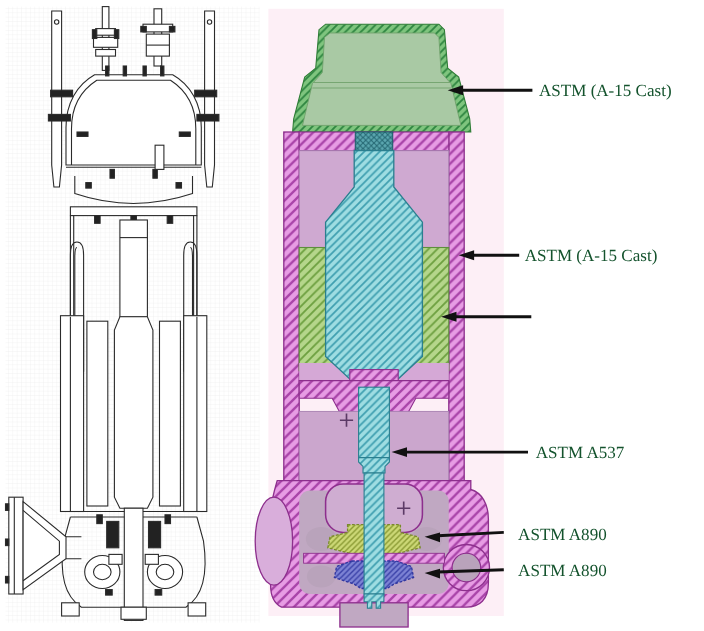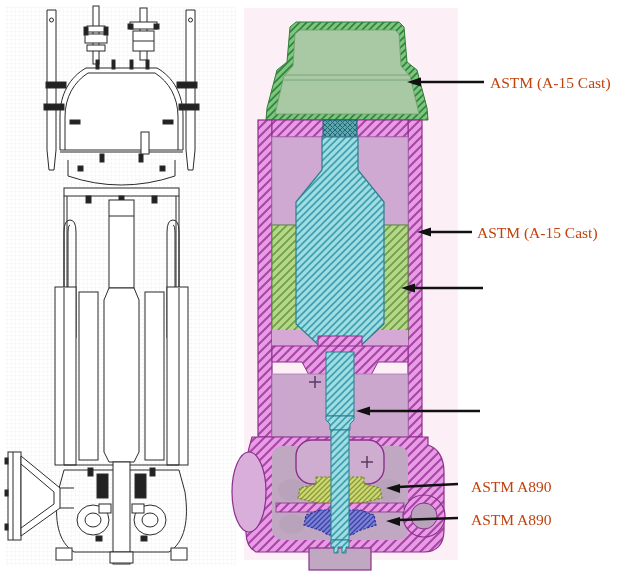--- a/index.html
+++ b/index.html
@@ -7,21 +7,21 @@
     position:relative;
     width:640px;height:574px;
     background:#ffffff;
     font-family:"Liberation Serif", serif;
     overflow:hidden;
   }
   #diagram-svg{position:absolute;left:0;top:0;}
   .mat-label{
     position:absolute;
     font-size:15.5px;
-    color:#c2410c;
+    color:#14532d;
     white-space:nowrap;
     line-height:19px;
   }
 </style>
 </head>
 <body>
 
 <div id="stage">
 
 <svg id="diagram-svg" width="640" height="574" viewBox="0 0 640 574">
@@ -258,16 +258,17 @@
     </g>
     <g>
       <line x1="398" y1="520" x2="458" y2="518"></line>
       <polygon points="386,521 400,517 400,526" stroke="none"></polygon>
     </g>
   </g>
 </svg>
 
 <div class="mat-label" style="left:490px;top:73px">ASTM (A-15 Cast)</div>
 <div class="mat-label" style="left:477px;top:223px">ASTM (A-15 Cast)</div>
+<div class="mat-label" style="left:487px;top:402px">ASTM A537</div>
 <div class="mat-label" style="left:471px;top:477px">ASTM A890</div>
 <div class="mat-label" style="left:471px;top:510px">ASTM A890</div>
 
 </div>
 
 </body></html>

